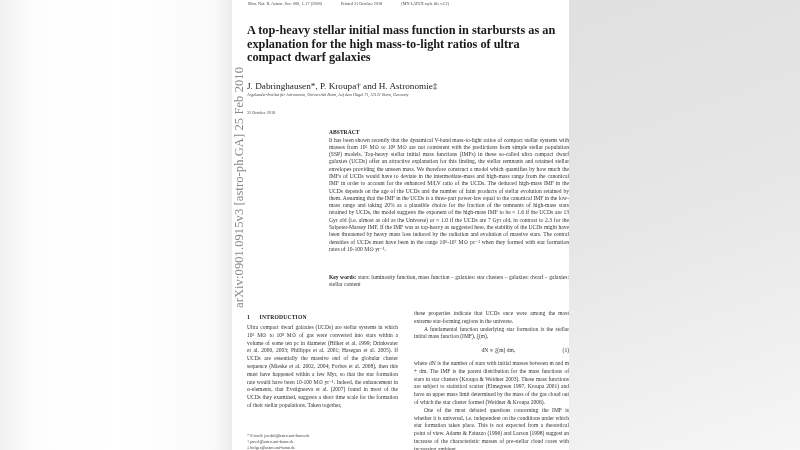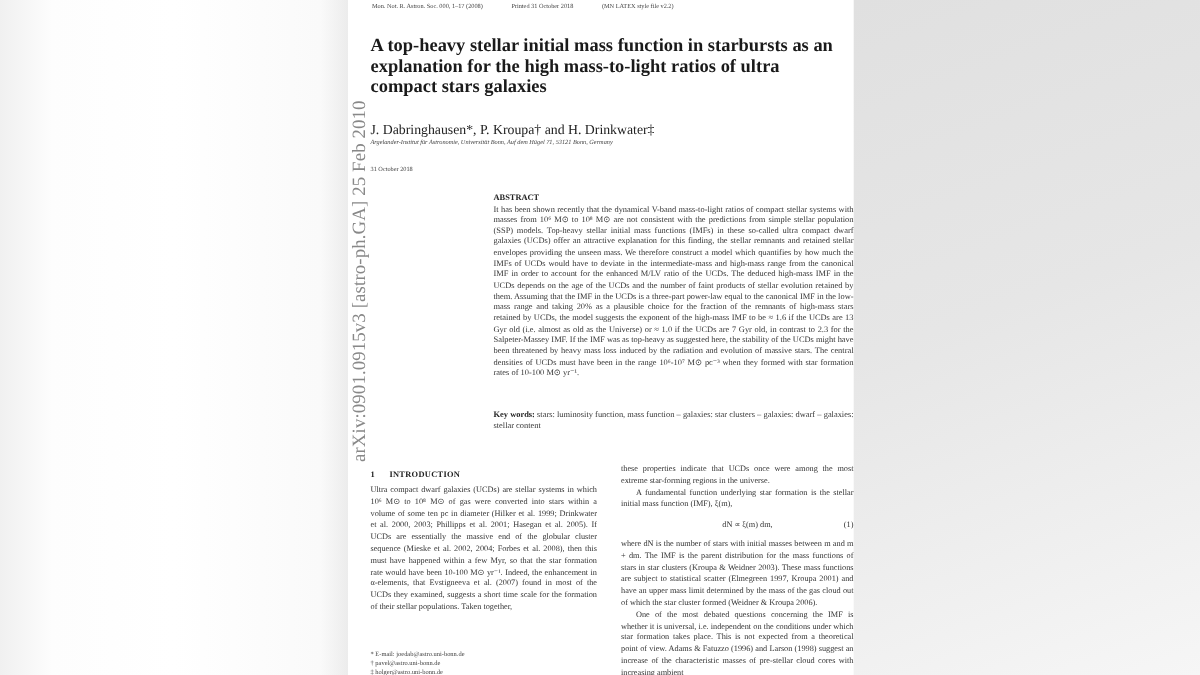--- a/index.html
+++ b/index.html
@@ -47,22 +47,22 @@
 <div class="stamp">
   <span>arXiv:0901.0915v3  [astro-ph.GA]  25 Feb 2010</span>
 </div>
 
 <div class="running">
   <span>Mon. Not. R. Astron. Soc. 000, 1–17 (2008)</span>
   <span>Printed 31 October 2018</span>
   <span>(MN LATEX style file v2.2)</span>
 </div>
 
-<div class="title">A top-heavy stellar initial mass function in starbursts as an explanation for the high mass-to-light ratios of ultra compact stars galaxies</div>
-<div class="authors">J. Dabringhausen*, P. Kroupa† and H. Drinkwater‡</div>
+<div class="title">A top-heavy stellar initial mass function in starbursts as an explanation for the high mass-to-light ratios of ultra compact dwarf galaxies</div>
+<div class="authors">J. Dabringhausen*, P. Kroupa† and H. Astronomie‡</div>
 <div class="affil">Argelander-Institut für Astronomie, Universität Bonn, Auf dem Hügel 71, 53121 Bonn, Germany</div>
 <div class="date">31 October 2018</div>
 
 <div class="abstract">
   <span class="hd">ABSTRACT</span>
   <span>It has been shown recently that the dynamical V-band mass-to-light ratios of compact stellar systems with masses from 10⁶ M⊙ to 10⁸ M⊙ are not consistent with the predictions from simple stellar population (SSP) models. Top-heavy stellar initial mass functions (IMFs) in these so-called ultra compact dwarf galaxies (UCDs) offer an attractive explanation for this finding, the stellar remnants and retained stellar envelopes providing the unseen mass. We therefore construct a model which quantifies by how much the IMFs of UCDs would have to deviate in the intermediate-mass and high-mass range from the canonical IMF in order to account for the enhanced M/LV ratio of the UCDs. The deduced high-mass IMF in the UCDs depends on the age of the UCDs and the number of faint products of stellar evolution retained by them. Assuming that the IMF in the UCDs is a three-part power-law equal to the canonical IMF in the low-mass range and taking 20% as a plausible choice for the fraction of the remnants of high-mass stars retained by UCDs, the model suggests the exponent of the high-mass IMF to be ≈ 1.6 if the UCDs are 13 Gyr old (i.e. almost as old as the Universe) or ≈ 1.0 if the UCDs are 7 Gyr old, in contrast to 2.3 for the Salpeter-Massey IMF. If the IMF was as top-heavy as suggested here, the stability of the UCDs might have been threatened by heavy mass loss induced by the radiation and evolution of massive stars. The central densities of UCDs must have been in the range 10⁶-10⁷ M⊙ pc⁻³ when they formed with star formation rates of 10-100 M⊙ yr⁻¹.</span>
 </div>
 
 <div class="kw">
   <b>Key words:</b>

